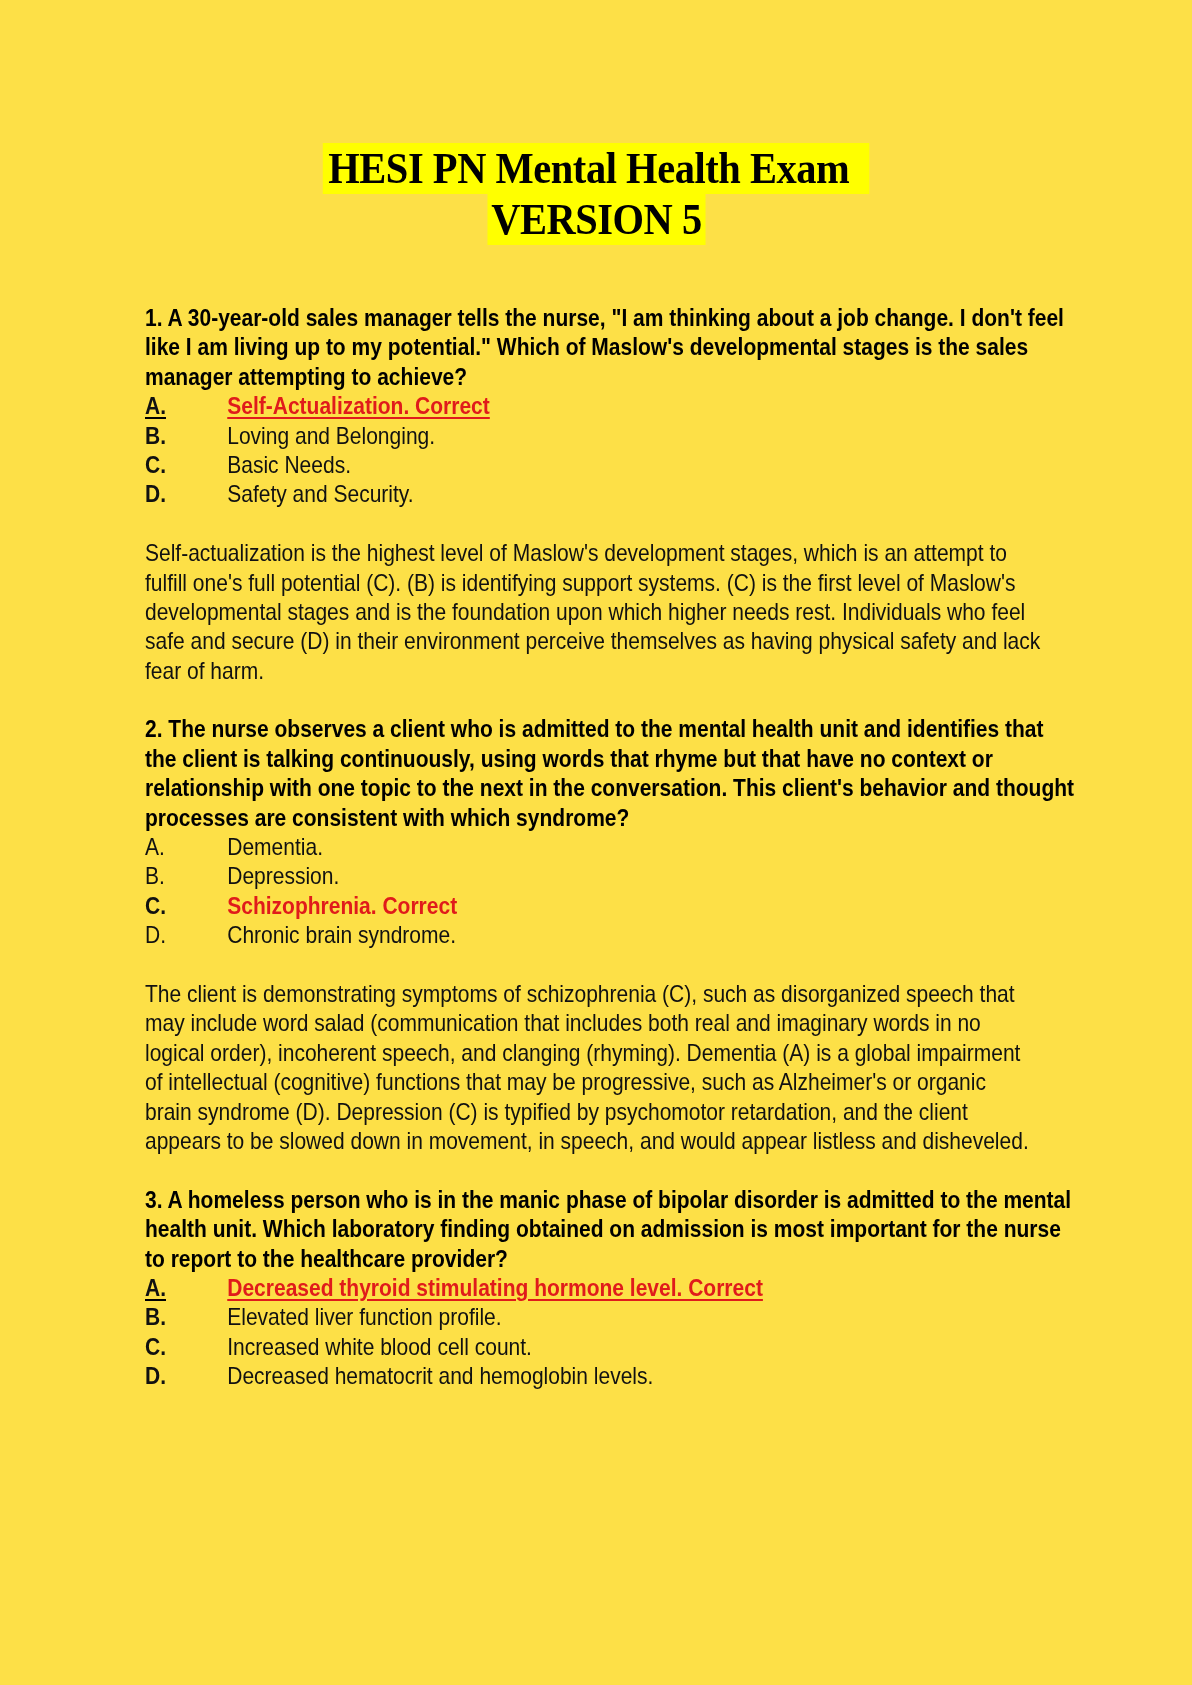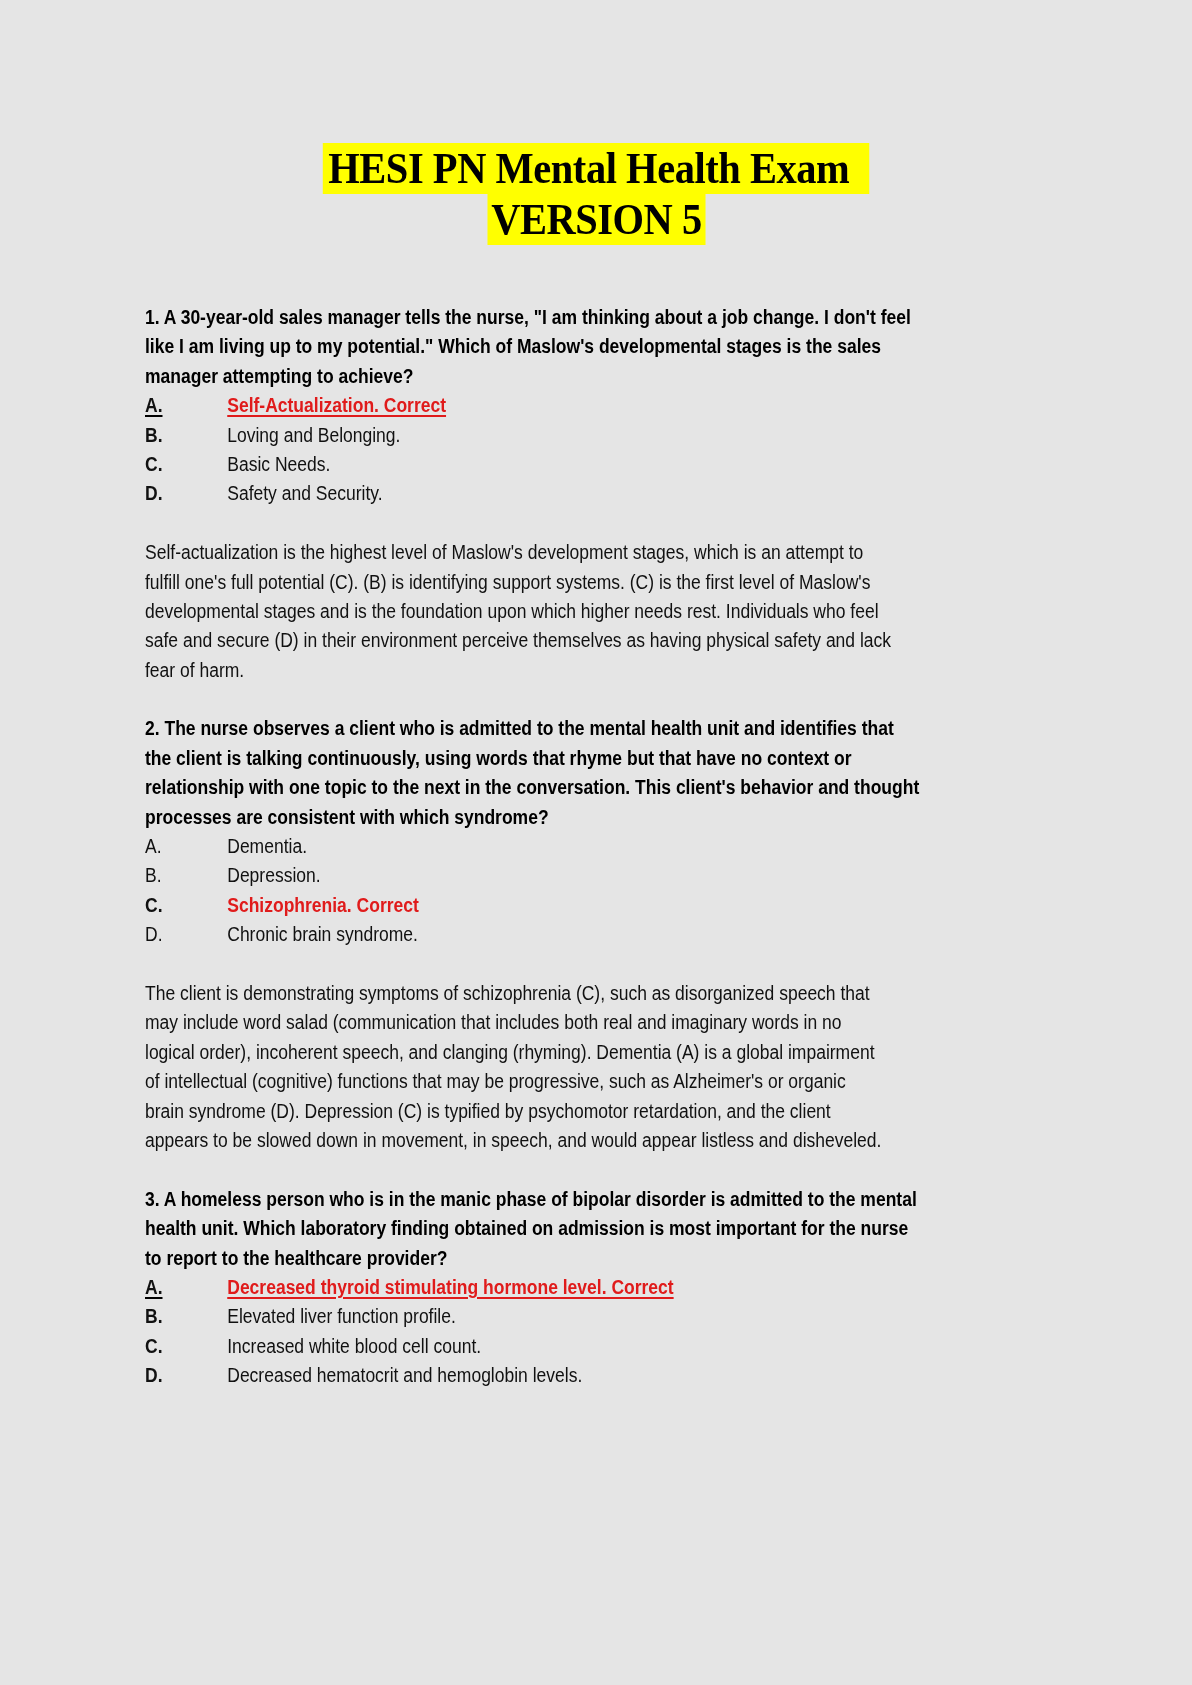--- a/index.html
+++ b/index.html
@@ -1,25 +1,25 @@
 <!DOCTYPE html>
 <html><head>
 <meta charset="utf-8">
 <style>
   html, body { margin: 0; padding: 0; background: #ffffff; }
   body { width: 1192px; height: 1685px; position: relative; overflow: hidden; }
-  .page { position: absolute; left: 0; top: 0; width: 1192px; height: 1685px; background: #e5e5e5; }
+  .page { position: absolute; left: 0; top: 0; width: 1192px; height: 1685px; background: #fde047; }
   .title-block { position: absolute; left: 0; top: 143px; width: 1192px; text-align: center;
     font-family: "Liberation Serif", "DejaVu Serif", serif; font-weight: bold; color: #000; }
   .title-line { display: block; height: 51px; line-height: 51px; }
   .title-line span { background: #ffff00; font-size: 44px; padding: 0 4px; letter-spacing: -0.5px; display: inline-block;
     transform: scaleX(0.92); transform-origin: center; }
   .title-line.l1 span { padding: 0 22px 0 6px; }
   .content { position: absolute; left: 145px; top: 303px; width: 1000px;
-    font-family: "Liberation Sans", "DejaVu Sans", sans-serif; font-size: 20px; color: #111; }
+    font-family: "Liberation Sans", "DejaVu Sans", sans-serif; font-size: 24px; color: #111; }
   .line { height: 29.4px; line-height: 29.4px; white-space: nowrap; transform: scaleX(0.875); transform-origin: left center; }
   .q { font-weight: bold; color: #000; }
   .blank { height: 29.4px; }
   .opt { position: relative; }
   .opt .lbl { display: inline-block; width: 94px; }
   .opt.bold-lbl .lbl { font-weight: bold; }
   .opt .txt { }
   .opt.correct .txt { color: #e01b1b; font-weight: bold; }
   .opt.underlined { text-decoration: none; }
   .opt.underlined .lbl { text-decoration: underline; text-decoration-color: #000; text-decoration-thickness: 2px; text-underline-offset: 3px; }

